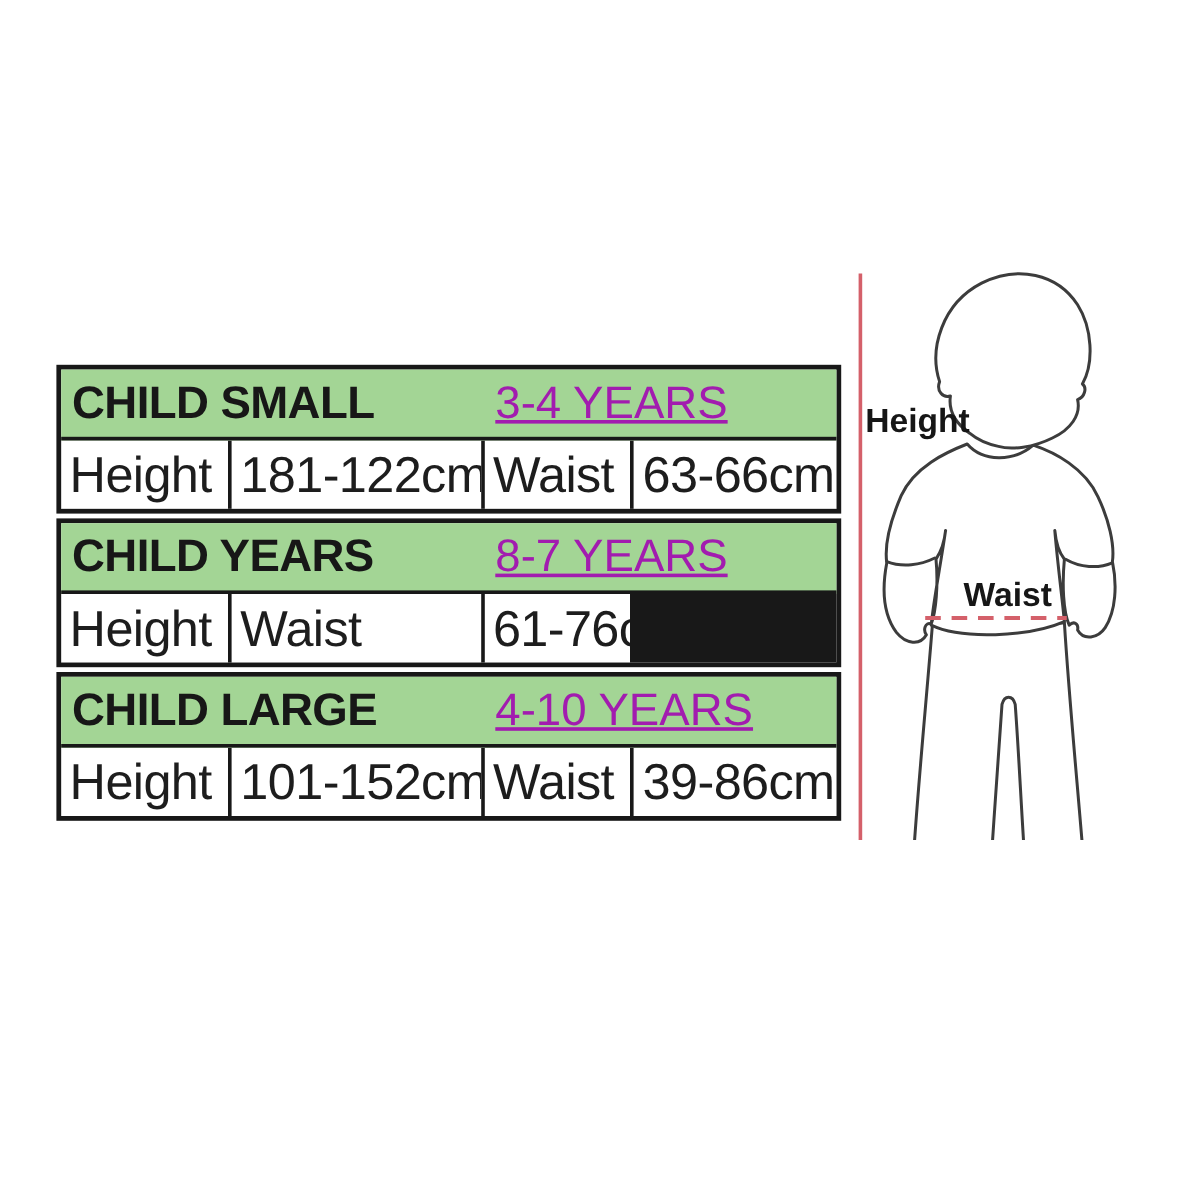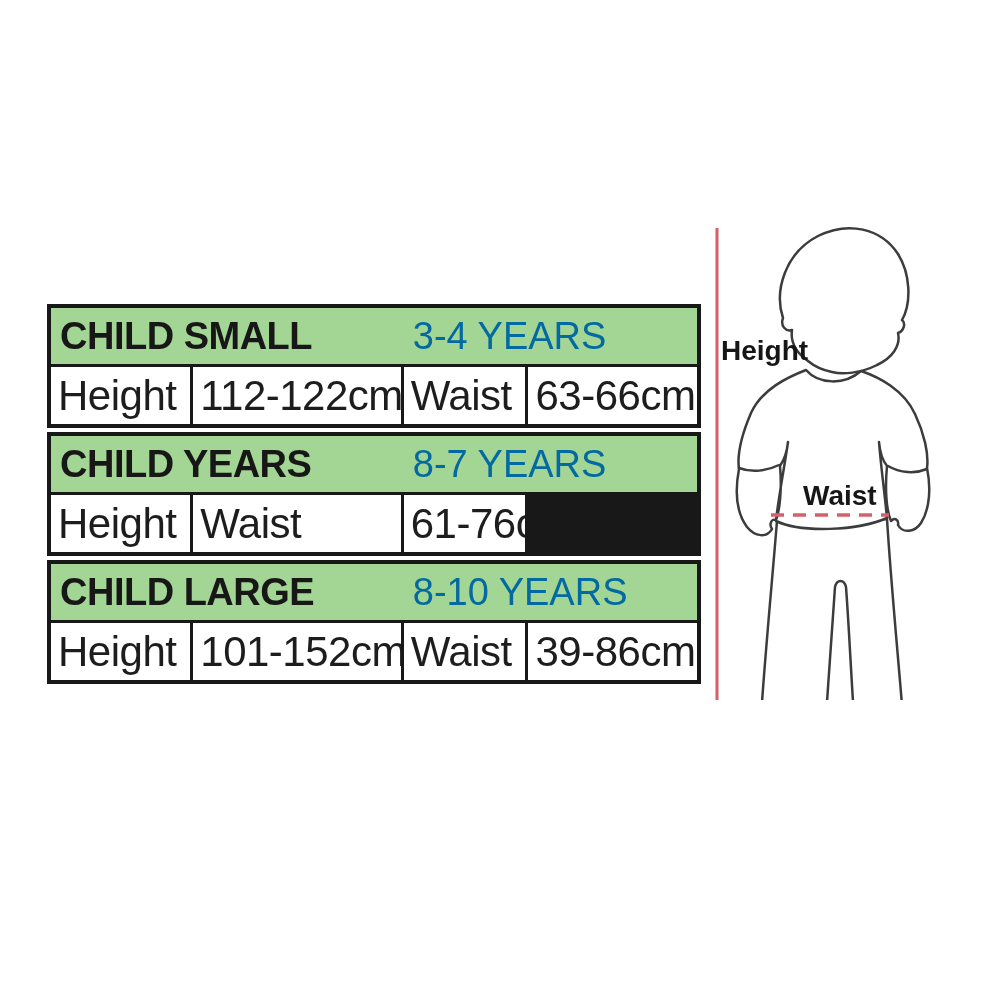--- a/index.html
+++ b/index.html
@@ -22,22 +22,23 @@
     display:flex;align-items:center;
     padding-left:9px;box-sizing:border-box;
   }
   .sec-name{
     font-size:38px;font-weight:bold;letter-spacing:-0.5px;color:#171717;
     white-space:nowrap;
   }
   .sec-age{
     position:absolute;left:56%;top:0;height:100%;
     display:flex;align-items:center;
-    font-size:38px;font-weight:400;color:#0369a1;
+    font-size:38px;font-weight:400;color:#a21caf;
     white-space:nowrap;
+    text-decoration:underline;
   }
   .data-row{
     display:grid;
     grid-template-columns:143fr 213fr 125fr 173fr;
     column-gap:3px;
     background:#181818;
     height:57px;
   }
   .cell{
     background:#fff;
@@ -72,42 +73,42 @@
 
   <div class="chart-table">
 
     <div class="section">
       <div class="header-row">
         <span class="sec-name">CHILD SMALL</span>
         <span class="sec-age">3-4 YEARS</span>
       </div>
       <div class="data-row">
         <div class="cell">Height</div>
-        <div class="cell">112-122cm</div>
+        <div class="cell">181-122cm</div>
         <div class="cell">Waist</div>
         <div class="cell">63-66cm</div>
       </div>
     </div>
 
     <div class="section">
       <div class="header-row">
         <span class="sec-name">CHILD YEARS</span>
         <span class="sec-age">8-7 YEARS</span>
       </div>
       <div class="data-row">
         <div class="cell">Height</div>
         <div class="cell">Waist</div>
         <div class="cell">61-76cm</div>
       </div>
     </div>
 
     <div class="section">
       <div class="header-row">
         <span class="sec-name">CHILD LARGE</span>
-        <span class="sec-age">8-10 YEARS</span>
+        <span class="sec-age">4-10 YEARS</span>
       </div>
       <div class="data-row">
         <div class="cell">Height</div>
         <div class="cell">101-152cm</div>
         <div class="cell">Waist</div>
         <div class="cell">39-86cm</div>
       </div>
     </div>
 
   </div>

